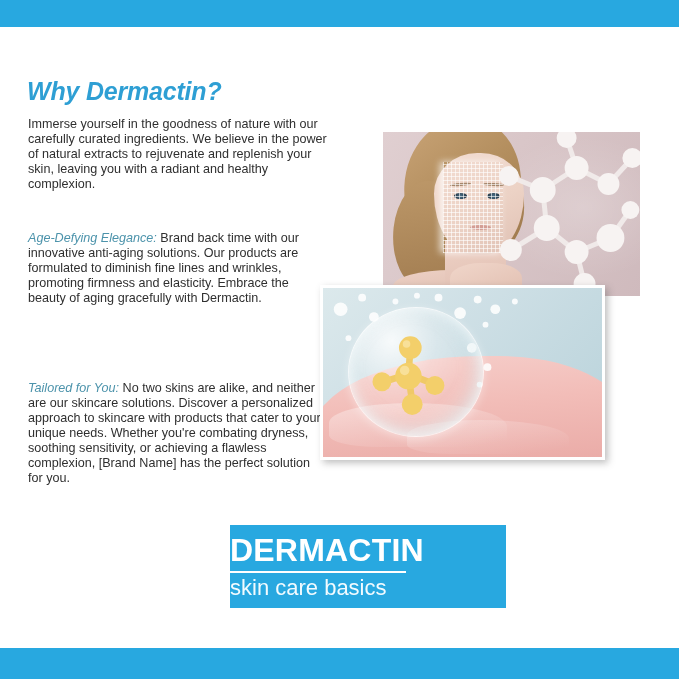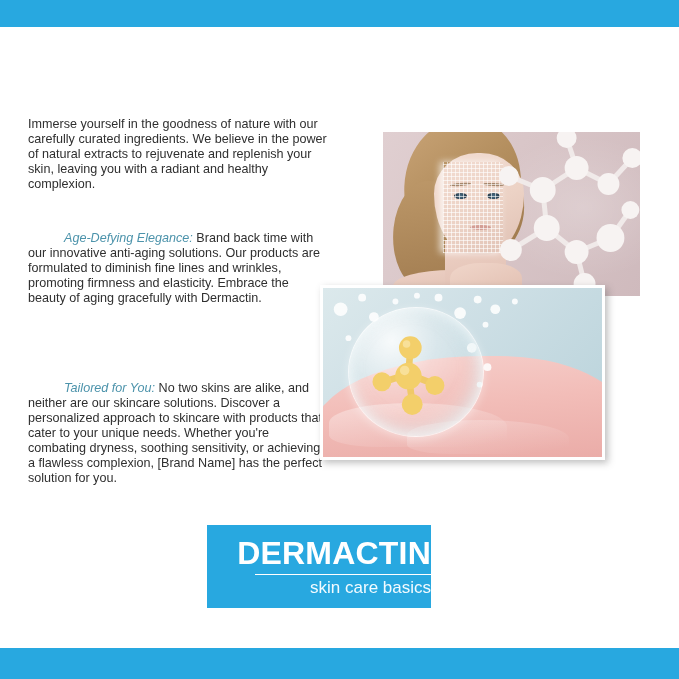--- a/index.html
+++ b/index.html
@@ -58,21 +58,20 @@
     line-height: 15px;
     color: #2f2f2f;
   }
   #copy-intro    { top: 117px; }
   #copy-age      { top: 231px; }
   #copy-tailored { top: 381px; }
 
   .lead-in {
     font-style: italic;
     color: #4c93ab;
-    margin-left: 36px;
   }
 
   
   .photo {
     position: absolute;
     overflow: hidden;
     background: #e3d5d6;
   }
 
   
@@ -259,59 +258,60 @@
     position: absolute;
     left: 0;
     top: 0;
     width: 100%;
     height: 64%;
   }
 
   
   #logo {
     position: absolute;
-    left: 207px;
+    left: 230px;
     top: 525px;
-    width: 224px;
+    width: 276px;
     height: 83px;
     background: #28a8e0;
     z-index: 3;
     display: flex;
     flex-direction: column;
-    align-items: flex-end;
+    align-items: flex-start;
     justify-content: center;
   }
   #logo-wordmark {
     font-size: 32px;
     font-weight: bold;
     color: #ffffff;
     letter-spacing: 0.2px;
     line-height: 1;
     white-space: nowrap;
   }
   #logo-rule {
     width: 176px;
     height: 1.5px;
     background: #ffffff;
     margin: 5px 0 4px 0;
   }
   #logo-tagline {
-    font-size: 17px;
+    font-size: 22px;
     color: #f2fbff;
     line-height: 1;
     white-space: nowrap;
   }
 </style>
 </head>
 <body>
 
 <div id="page">
 
   <div class="brand-bar top"></div>
 
+  <div id="heading">Why Dermactin?</div>
 
   <div class="copy-block" id="copy-intro">Immerse yourself in the goodness of nature with our carefully curated ingredients. We believe in the power of natural extracts to rejuvenate and replenish your skin, leaving you with a radiant and healthy complexion.</div>
 
   <div class="copy-block" id="copy-age"><span class="lead-in">Age-Defying Elegance:</span><span> Brand back time with our innovative anti-aging solutions. Our products are formulated to diminish fine lines and wrinkles, promoting firmness and elasticity. Embrace the beauty of aging gracefully with Dermactin.</span></div>
 
   <div class="copy-block" id="copy-tailored"><span class="lead-in">Tailored for You:</span><span> No two skins are alike, and neither are our skincare solutions. Discover a personalized approach to skincare with products that cater to your unique needs. Whether you're combating dryness, soothing sensitivity, or achieving a flawless complexion, [Brand Name] has the perfect solution for you.</span></div>
 
   <div class="photo" id="photo-face">
     <div class="hair"></div>
     <div class="hair2"></div>

